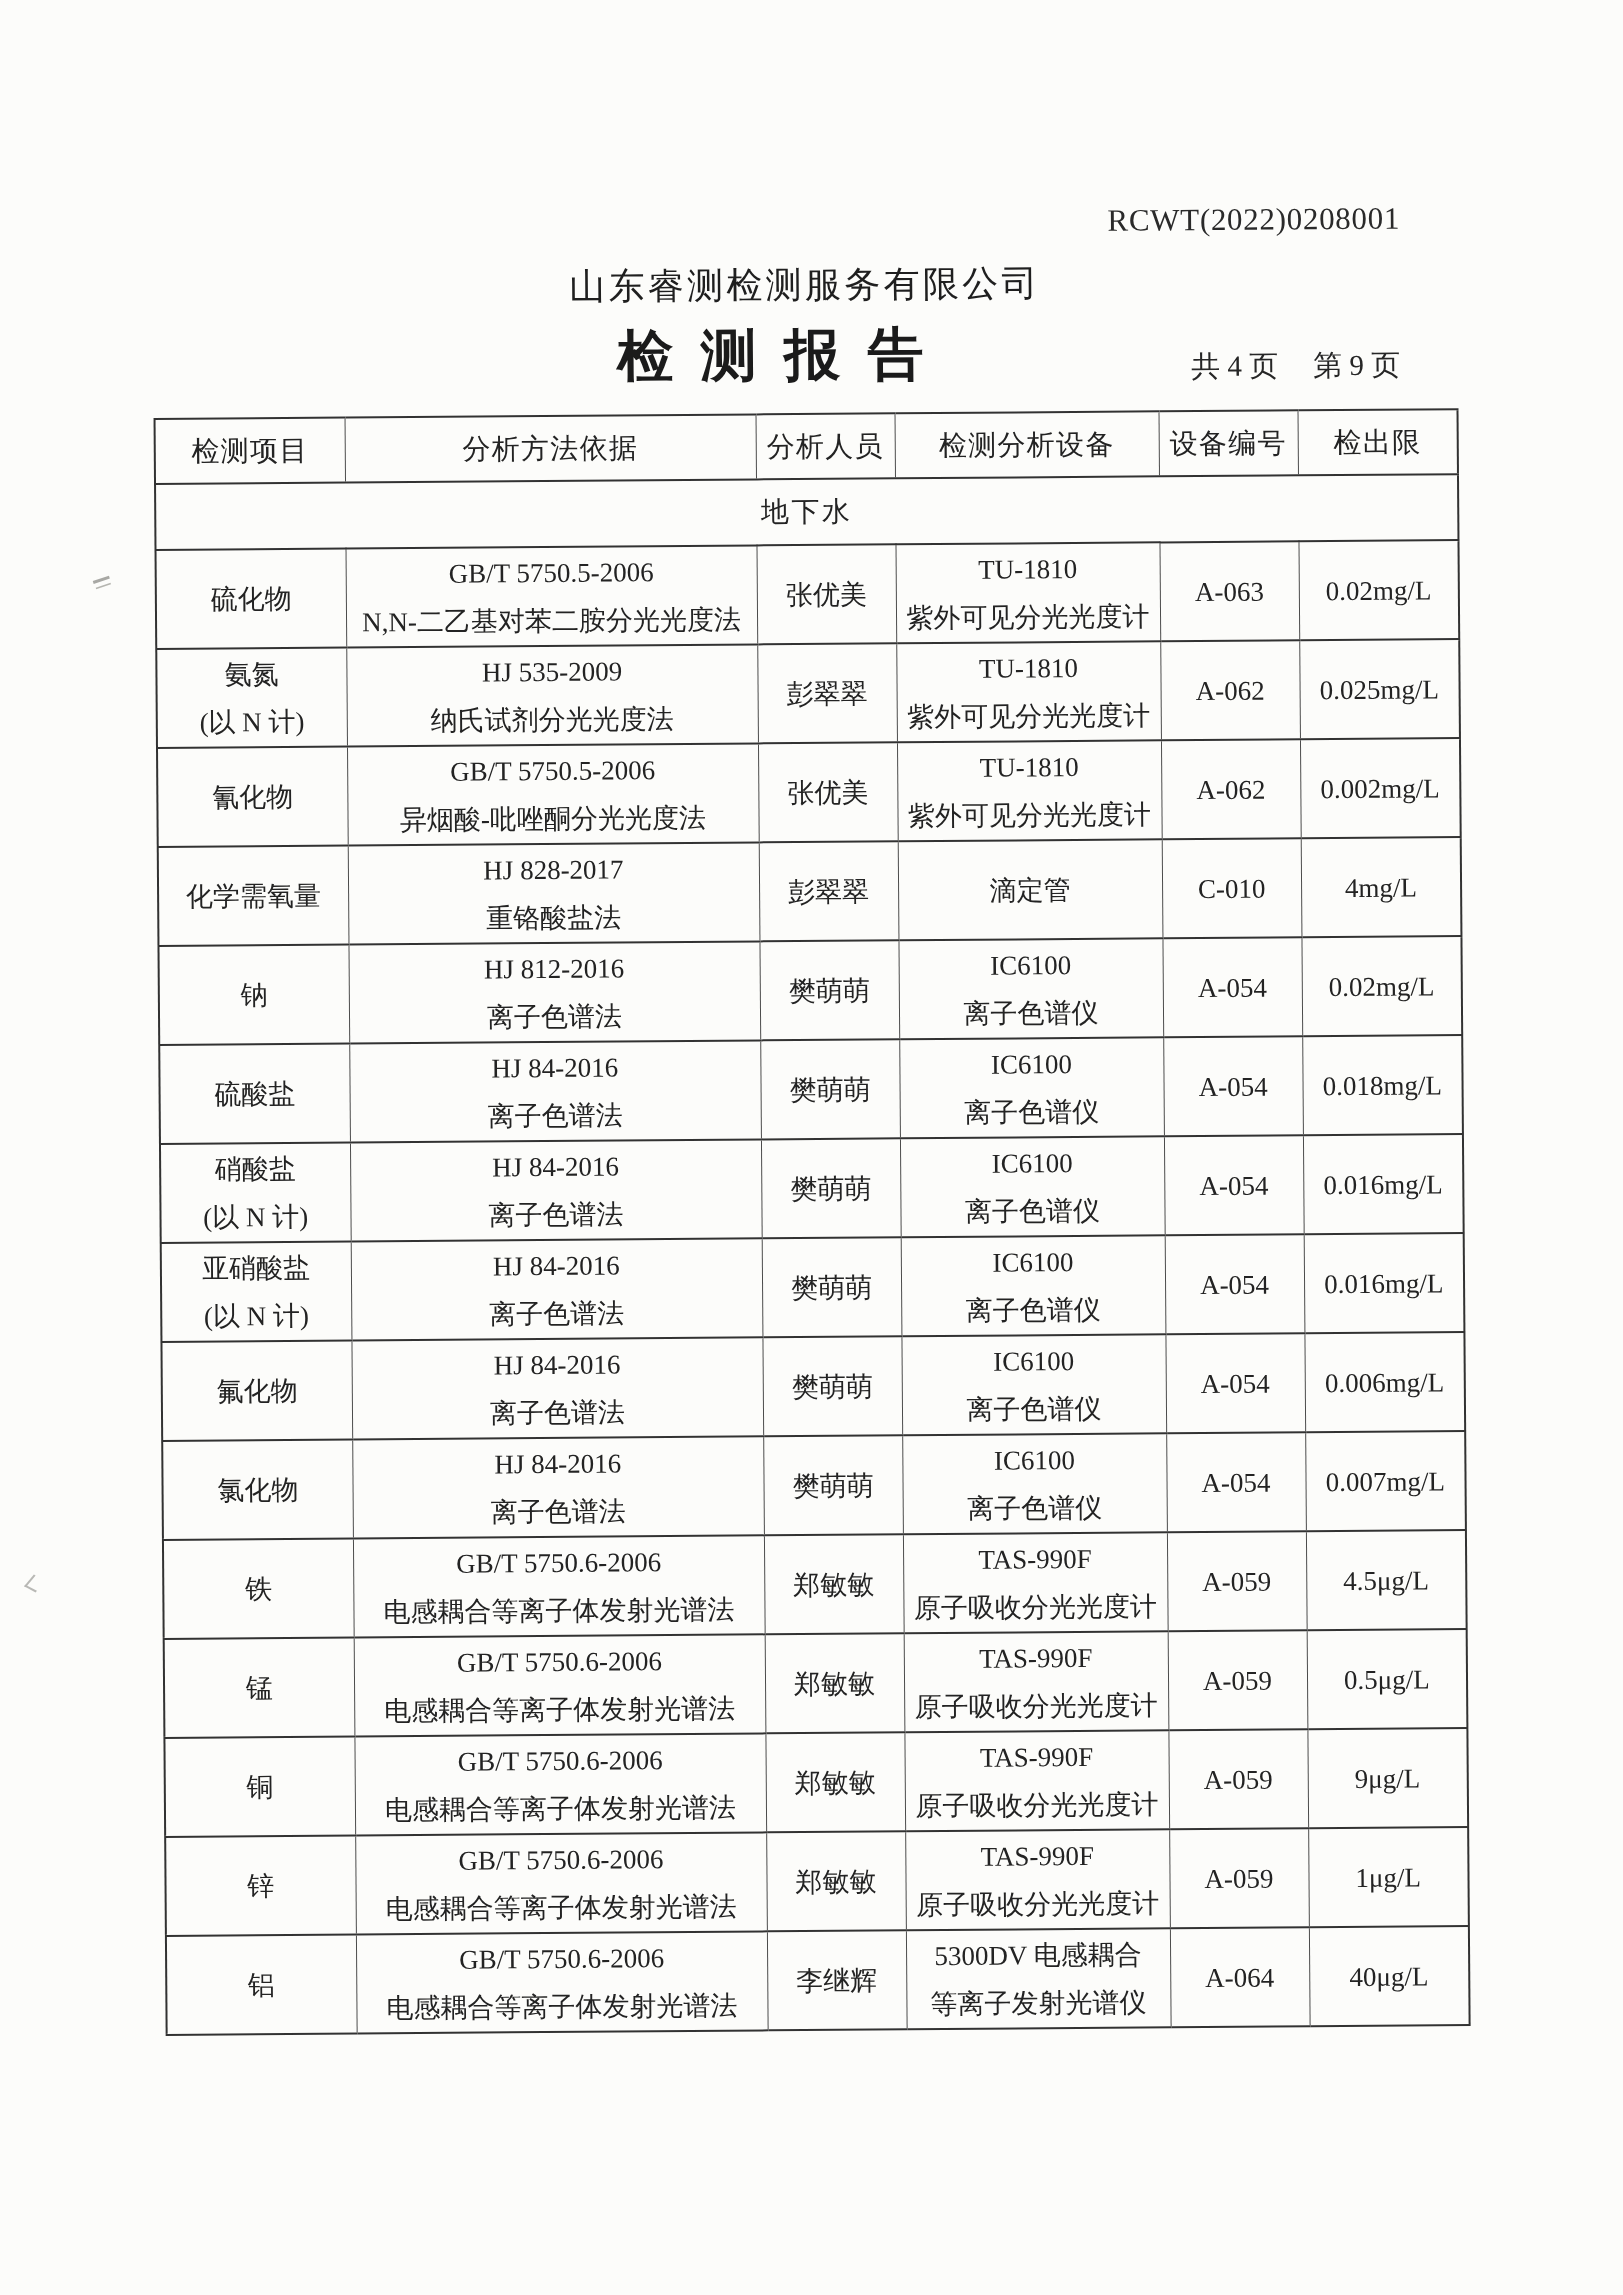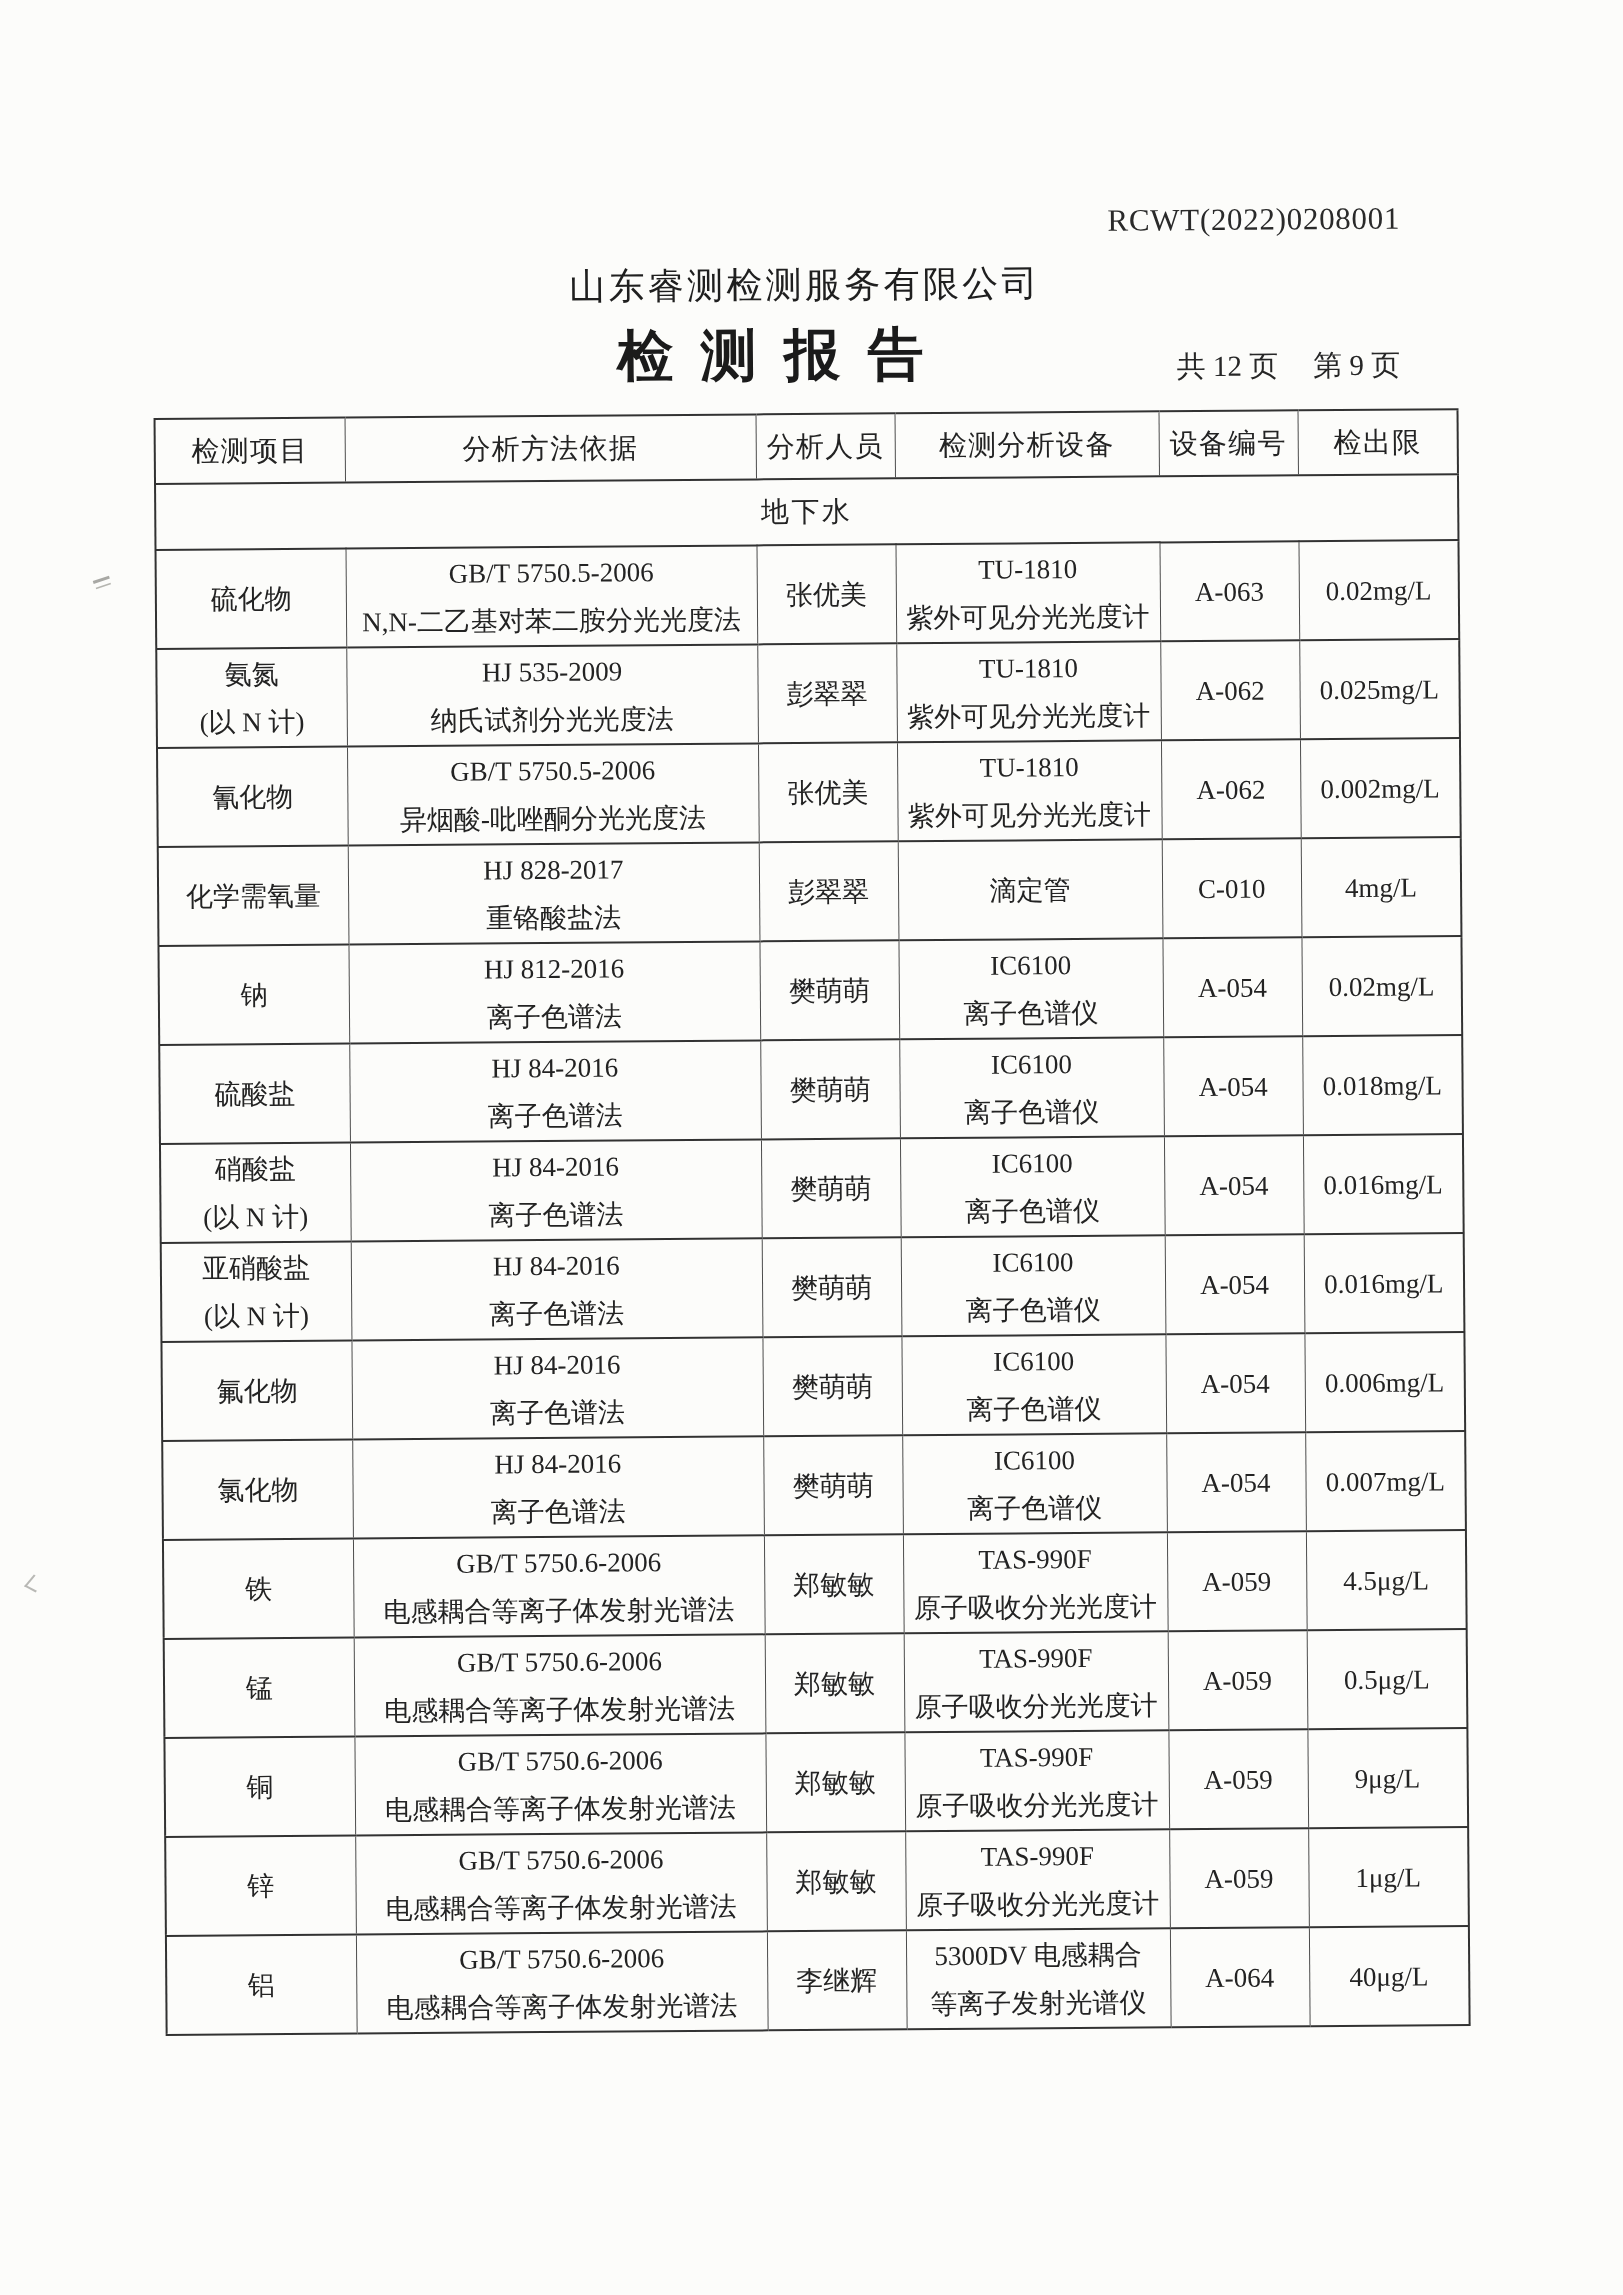--- a/index.html
+++ b/index.html
@@ -87,21 +87,21 @@
 </head>
 <body>
 
 <div class="sheet">
   <div class="content">
 
     <div class="report-no">RCWT(2022)0208001</div>
     <div class="company">山东睿测检测服务有限公司</div>
     <div class="title">检测报告</div>
     <div class="page-info">
-      <span>共 12 页</span><span class="gap"></span><span>第 9 页</span>
+      <span>共 4 页</span><span class="gap"></span><span>第 9 页</span>
     </div>
 
     <table class="report">
       <colgroup>
         <col style="width:190px">
         <col style="width:411px">
         <col style="width:139px">
         <col style="width:264px">
         <col style="width:139px">
         <col style="width:160px">

